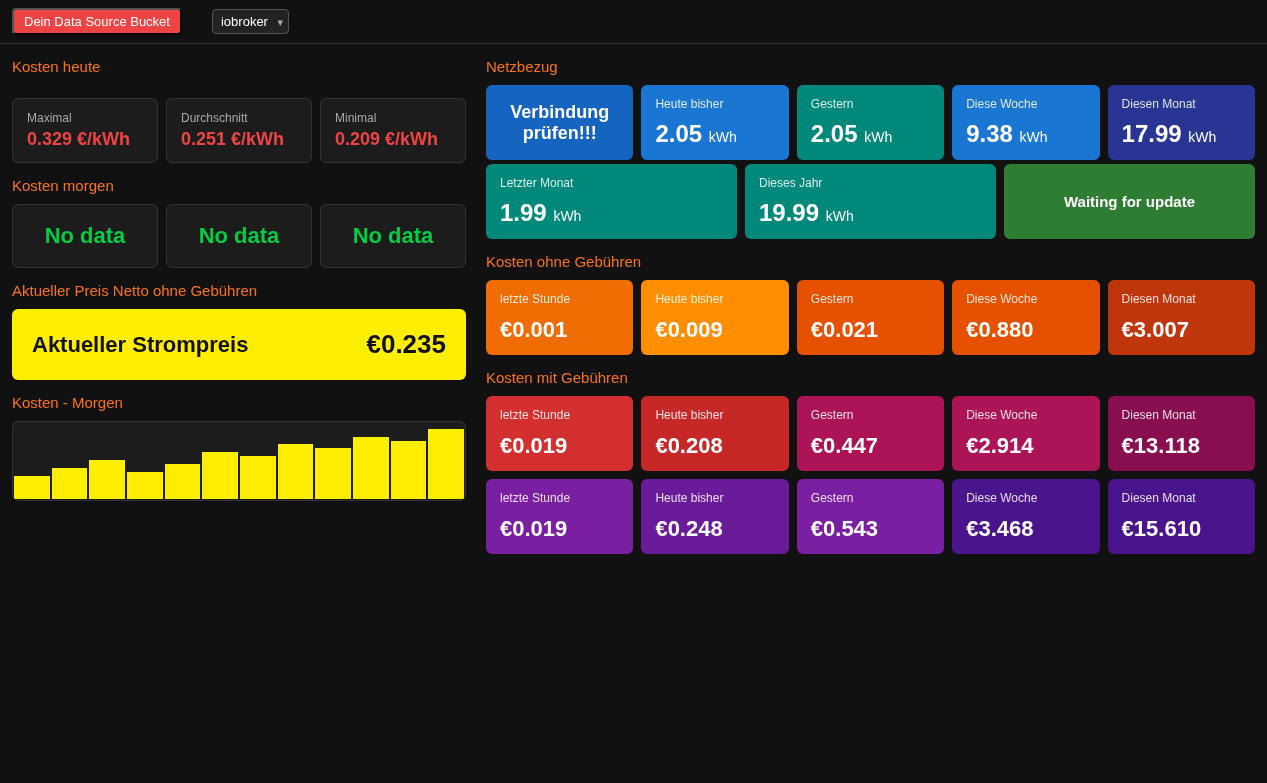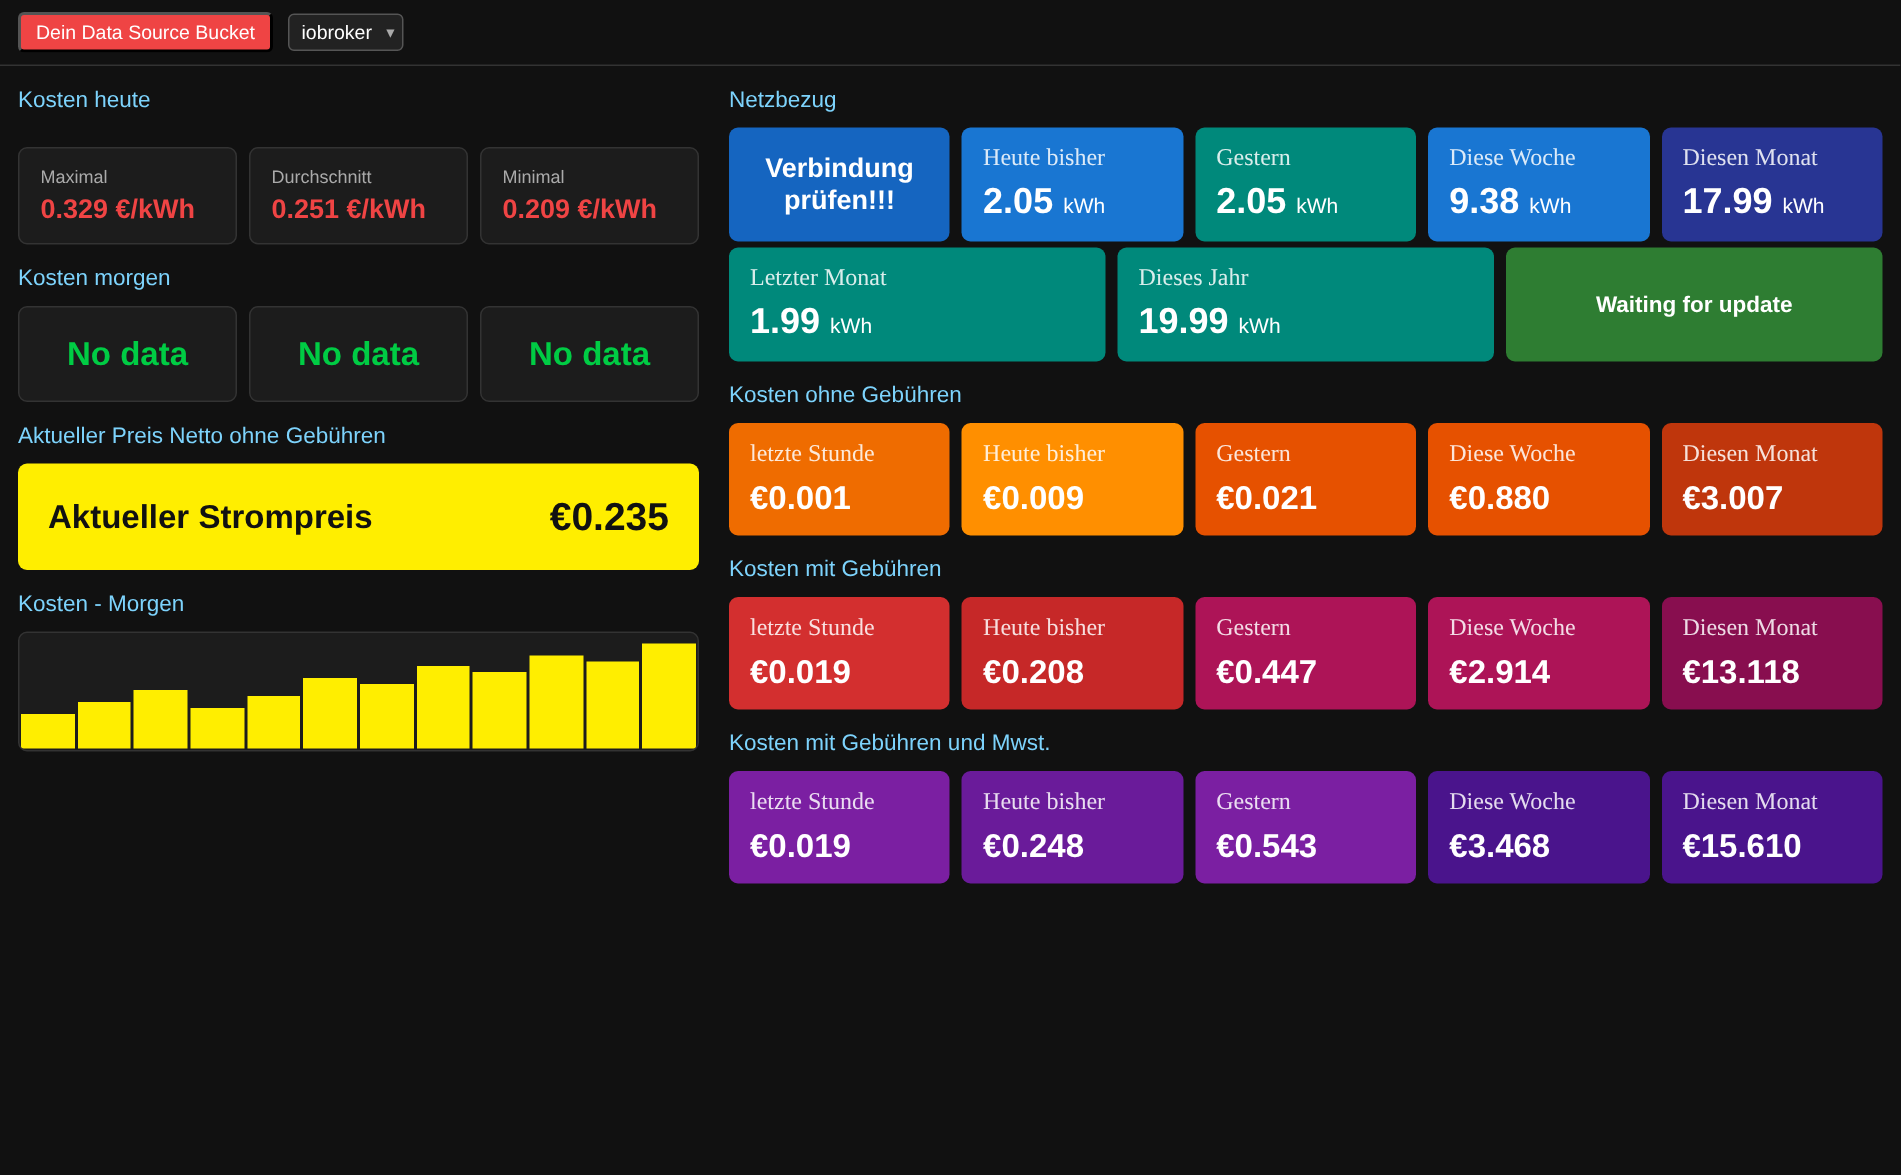--- a/index.html
+++ b/index.html
@@ -36,20 +36,21 @@
       border-radius: 4px;
       font-size: 13px;
       cursor: pointer;
       appearance: none;
       -webkit-appearance: none;
       position: relative;
     }
     .select-wrapper {
       position: relative;
       display: inline-block;
+      margin-left: 20px;
     }
     .select-wrapper::after {
       content: '▾';
       position: absolute;
       right: 6px;
       top: 50%;
       transform: translateY(-50%);
       pointer-events: none;
       color: #aaa;
       font-size: 11px;
@@ -61,21 +62,21 @@
       padding: 10px 12px;
     }
     .left-panel {
       padding-right: 16px;
     }
     .right-panel {
       padding-left: 4px;
     }
     .section-title {
       font-size: 15px;
-      color: #7dd3fc;
+      color: #f97316;
       margin-bottom: 10px;
       margin-top: 4px;
     }
     .kosten-cards {
       display: grid;
       grid-template-columns: repeat(3, 1fr);
       gap: 8px;
       margin-bottom: 14px;
       margin-top: 23px;
     }
@@ -168,24 +169,23 @@
     }
     .tile {
       border-radius: 6px;
       padding: 12px 14px;
       display: flex;
       flex-direction: column;
       justify-content: space-between;
       min-height: 75px;
     }
     .tile .t-label {
-      font-size: 16px;
+      font-size: 12px;
       color: rgba(255,255,255,0.85);
       margin-bottom: 6px;
-      font-family: Liberation Serif, serif;
     }
     .tile .t-value {
       font-size: 24px;
       font-weight: bold;
       color: #fff;
     }
     .tile .t-value span.unit {
       font-size: 14px;
       font-weight: normal;
     }
@@ -386,21 +386,20 @@
       <div class="tile tile-pink">
         <div class="t-label">Diese Woche</div>
         <div class="t-value-euro">€2.914</div>
       </div>
       <div class="tile tile-crimson">
         <div class="t-label">Diesen Monat</div>
         <div class="t-value-euro">€13.118</div>
       </div>
     </div>
 
-    <div class="section-title" style="margin-top:14px;">Kosten mit Gebühren und Mwst.</div>
     <div class="kosten-5-grid">
       <div class="tile tile-purple2">
         <div class="t-label">letzte Stunde</div>
         <div class="t-value-euro">€0.019</div>
       </div>
       <div class="tile tile-purple">
         <div class="t-label">Heute bisher</div>
         <div class="t-value-euro">€0.248</div>
       </div>
       <div class="tile tile-purple2">

